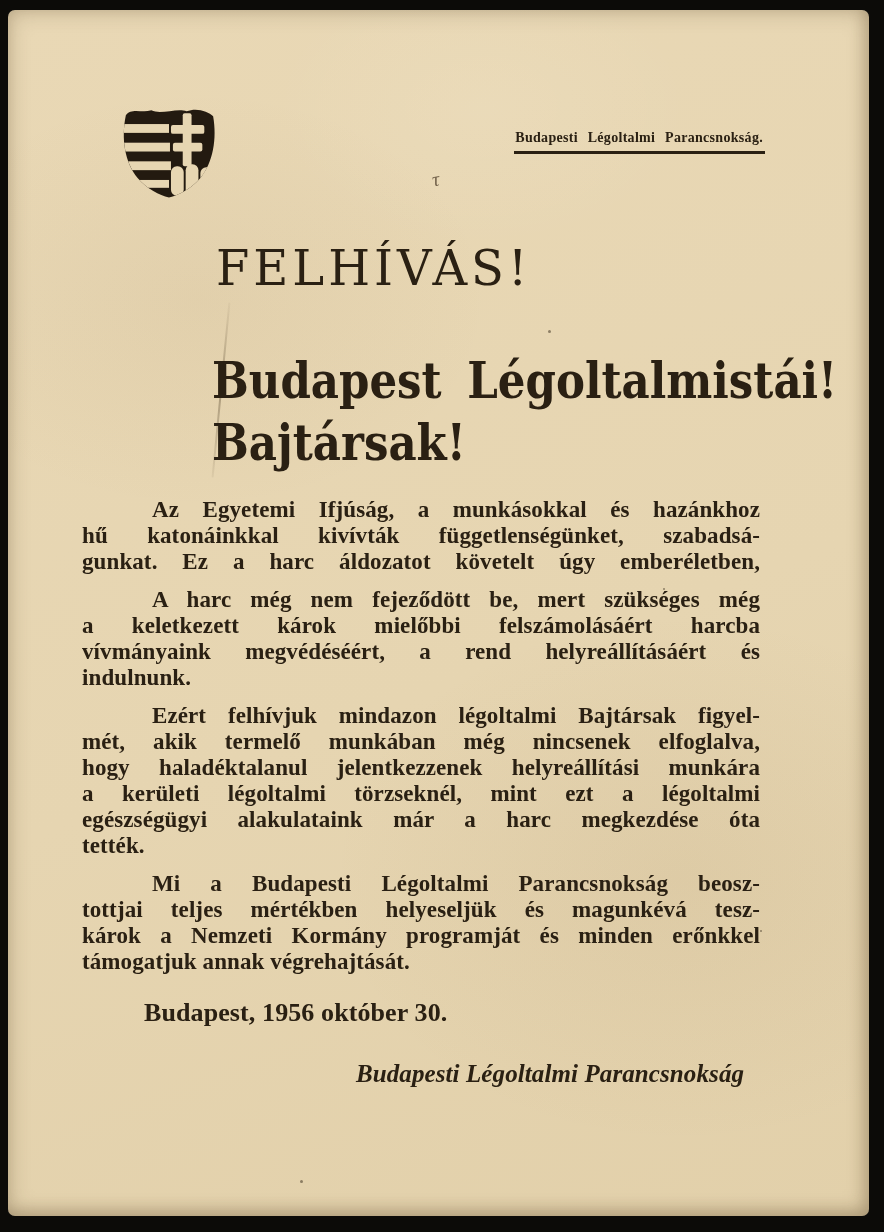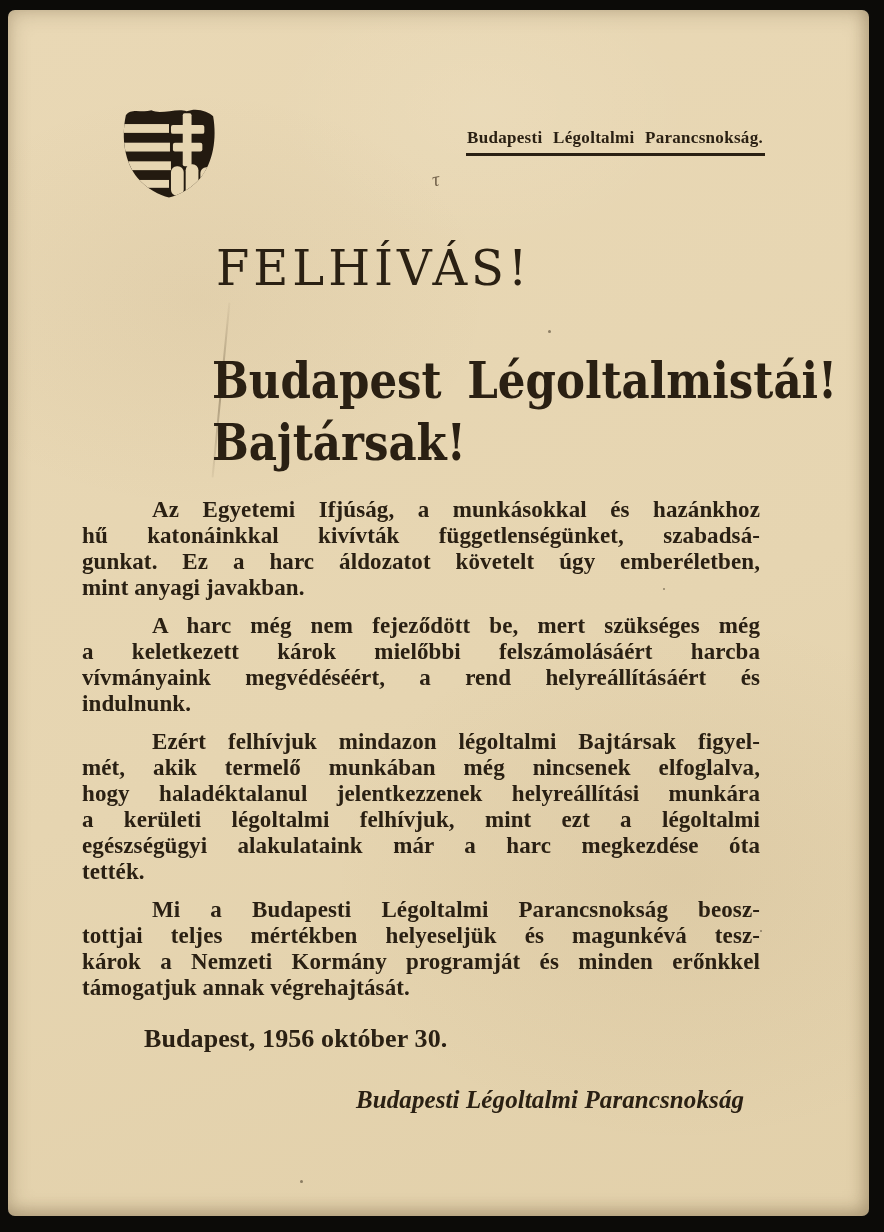--- a/index.html
+++ b/index.html
@@ -19,21 +19,21 @@
     border-radius:7px;
     box-shadow: inset 0 0 22px rgba(70,50,25,0.28), inset -5px -6px 14px rgba(85,62,30,0.18);
     color:#2a2013;
   }
   
   .emblem { position:absolute; left:110px; top:95px; width:102px; height:95px; }
   
   .header-org { position:absolute; top:118px; right:104px; }
   .header-org-text {
     display:inline-block;
-    font-weight:bold; font-size:17px; letter-spacing:0.3px; word-spacing:6px;
+    font-weight:bold; font-size:14px; letter-spacing:0.3px; word-spacing:6px;
     padding:0 2px 5px 1px;
     border-bottom:3px solid #2a2013;
     white-space:nowrap;
   }
   .pencil-mark {
     position:absolute; left:424px; top:158px;
     font-style:italic; font-size:20px; color:#75644d;
     transform:rotate(-10deg);
   }
   .scratch {
@@ -119,35 +119,34 @@
     <div>Budapest Légoltalmistái!</div>
     <div>Bajtársak!</div>
   </div>
 
   <div class="bodytext">
 
     <div class="para">
       <div class="line first">Az Egyetemi Ifjúság, a munkásokkal és hazánkhoz</div>
       <div class="line">hű katonáinkkal kivívták függetlenségünket, szabadsá-</div>
       <div class="line">gunkat. Ez a harc áldozatot követelt úgy emberéletben,</div>
-      <div class="line last">mint anyagi javakban.</div>
     </div>
 
     <div class="para">
       <div class="line first">A harc még nem fejeződött be, mert szükséges még</div>
       <div class="line">a keletkezett károk mielőbbi felszámolásáért harcba</div>
       <div class="line">vívmányaink megvédéséért, a rend helyreállításáért és</div>
       <div class="line last">indulnunk.</div>
     </div>
 
     <div class="para">
       <div class="line first">Ezért felhívjuk mindazon légoltalmi Bajtársak figyel-</div>
       <div class="line">mét, akik termelő munkában még nincsenek elfoglalva,</div>
       <div class="line">hogy haladéktalanul jelentkezzenek helyreállítási munkára</div>
-      <div class="line">a kerületi légoltalmi felhívjuk, mint ezt a légoltalmi</div>
+      <div class="line">a kerületi légoltalmi törzseknél, mint ezt a légoltalmi</div>
       <div class="line">egészségügyi alakulataink már a harc megkezdése óta</div>
       <div class="line last">tették.</div>
     </div>
 
     <div class="para">
       <div class="line first">Mi a Budapesti Légoltalmi Parancsnokság beosz-</div>
       <div class="line">tottjai teljes mértékben helyeseljük és magunkévá tesz-</div>
       <div class="line">károk a Nemzeti Kormány programját és minden erőnkkel</div>
       <div class="line last">támogatjuk annak végrehajtását.</div>
     </div>

